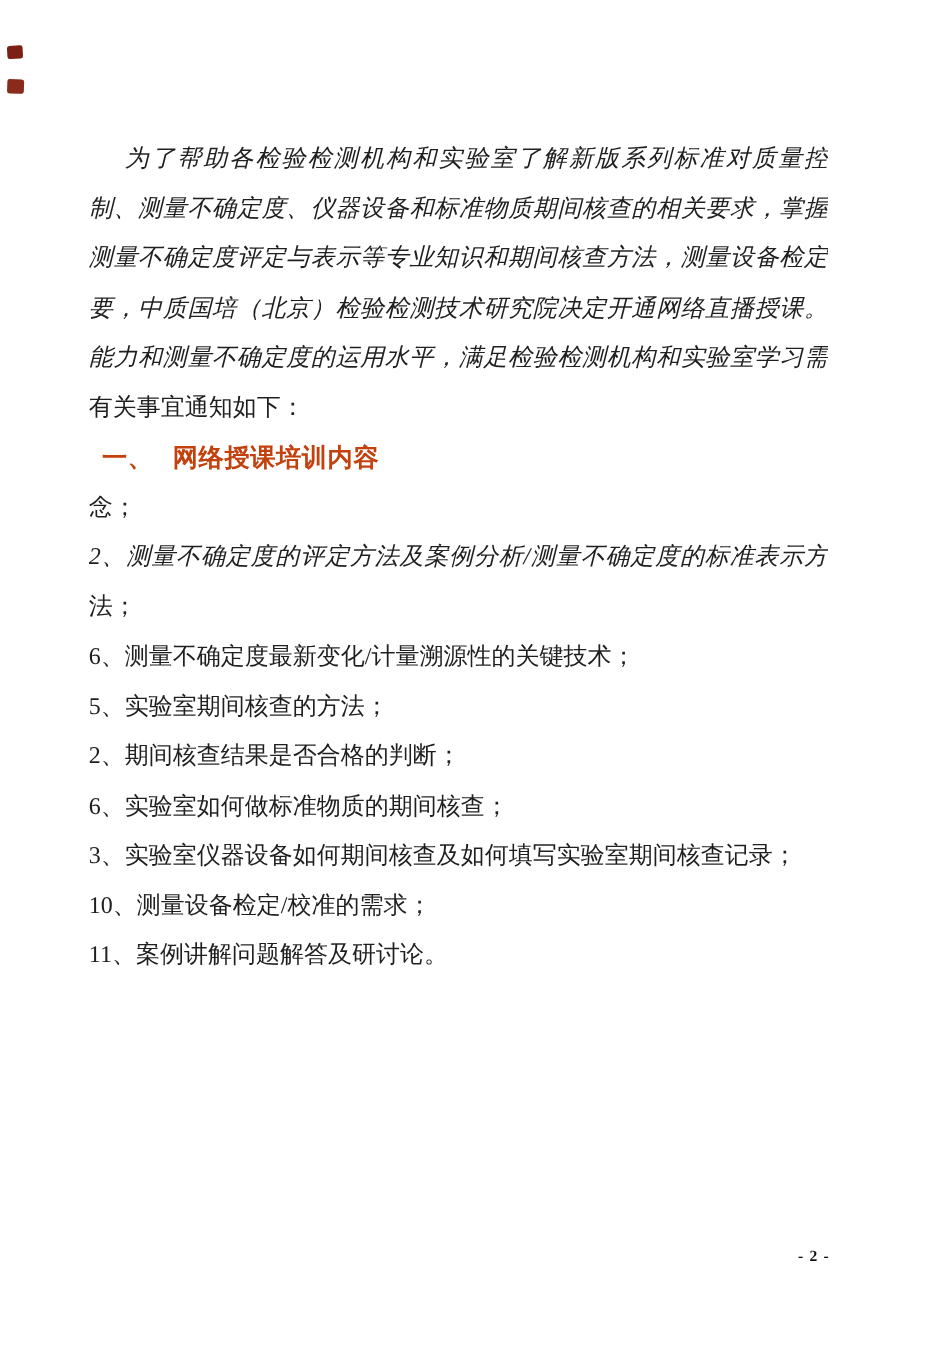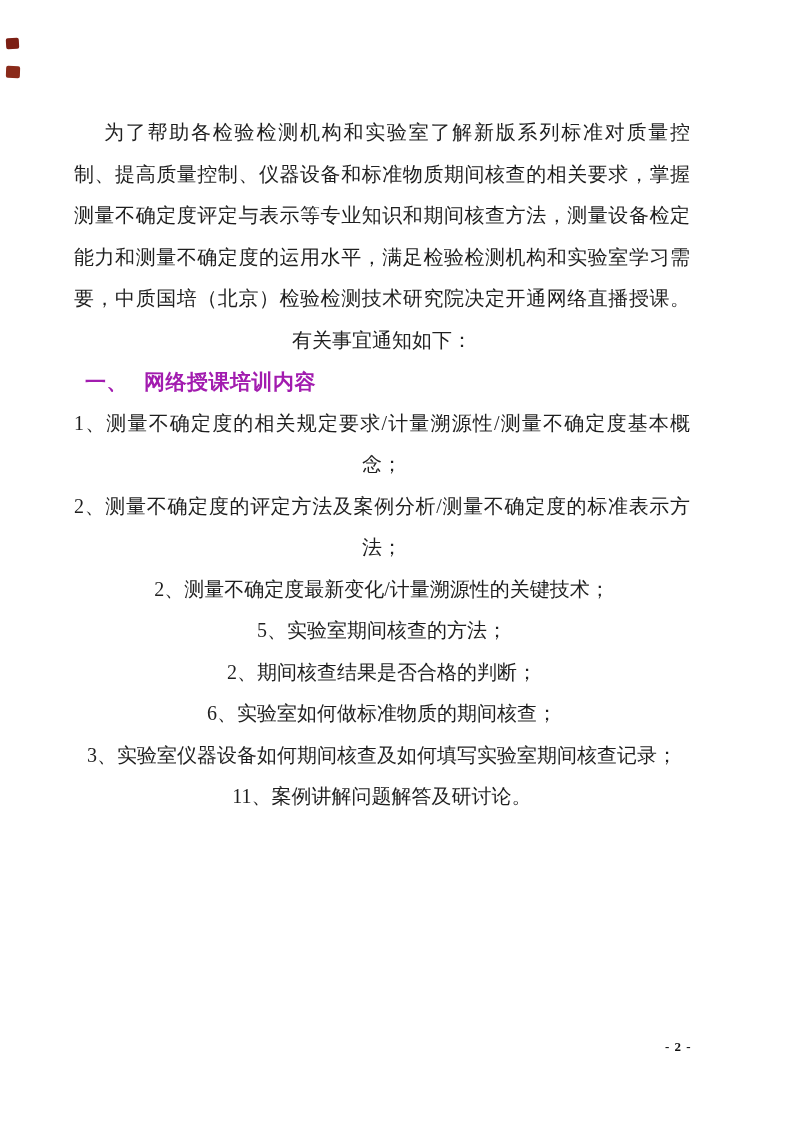--- a/index.html
+++ b/index.html
@@ -14,30 +14,30 @@
   .edge-mark{position:absolute;border-radius:2px;}
   .edge-mark.m1{left:6px;top:38px;width:13px;height:11px;transform:rotate(-3deg);}
   .edge-mark.m2{left:6px;top:66px;width:14px;height:12px;transform:rotate(2deg);}
 
   .content{
     position:absolute;left:74px;top:112px;width:616px;
     font-size:20px;
   }
   .ln{
     height:41.5px;line-height:41.5px;
-    text-align:center;
+    text-align:left;
     overflow:hidden;
   }
-  .ln.just{text-align:justify;text-align-last:justify;}
+  .ln.just{text-align:justify;text-align-last:justify;font-style:italic;}
   .ln.indent{text-indent:30px;}
 
   .heading{
     height:41.5px;line-height:41.5px;
     font-family:"Liberation Sans","DejaVu Sans",sans-serif;
-    font-weight:bold;font-size:21px;color:#a21caf;
+    font-weight:bold;font-size:21px;color:#c2410c;
     padding-left:11px;letter-spacing:0.5px;
   }
   .heading .num{margin-right:16px;}
 
   .pagenum{
     position:absolute;top:1039px;left:665px;
     font-size:13px;font-weight:bold;color:#111;letter-spacing:1px;
     font-family:"Liberation Serif","DejaVu Serif",serif;
   }
 </style>
@@ -45,40 +45,40 @@
 <body>
 
 <div class="page">
 
   <div class="edge-mark m1" style="background: rgb(124, 31, 20);"></div>
   <div class="edge-mark m2" style="background: rgb(138, 42, 26);"></div>
 
   <div class="content">
     <div id="intro-lines">
         <div class="ln just indent">为了帮助各检验检测机构和实验室了解新版系列标准对质量控</div>
-        <div class="ln just">制、提高质量控制、仪器设备和标准物质期间核查的相关要求，掌握</div>
+        <div class="ln just">制、测量不确定度、仪器设备和标准物质期间核查的相关要求，掌握</div>
         <div class="ln just">测量不确定度评定与表示等专业知识和期间核查方法，测量设备检定</div>
+        <div class="ln just">要，中质国培（北京）检验检测技术研究院决定开通网络直播授课。</div>
         <div class="ln just">能力和测量不确定度的运用水平，满足检验检测机构和实验室学习需</div>
-        <div class="ln just">要，中质国培（北京）检验检测技术研究院决定开通网络直播授课。</div>
         <div class="ln">有关事宜通知如下：</div>
       </div>
 
     <div class="heading">
       <span class="num">一、</span><span>网络授课培训内容</span>
     </div>
 
     <div id="item-lines">
-        <div class="ln just">1、测量不确定度的相关规定要求/计量溯源性/测量不确定度基本概</div>
         <div class="ln">念；</div>
         <div class="ln just">2、测量不确定度的评定方法及案例分析/测量不确定度的标准表示方</div>
         <div class="ln">法；</div>
-        <div class="ln">2、测量不确定度最新变化/计量溯源性的关键技术；</div>
+        <div class="ln">6、测量不确定度最新变化/计量溯源性的关键技术；</div>
         <div class="ln">5、实验室期间核查的方法；</div>
         <div class="ln">2、期间核查结果是否合格的判断；</div>
         <div class="ln">6、实验室如何做标准物质的期间核查；</div>
         <div class="ln">3、实验室仪器设备如何期间核查及如何填写实验室期间核查记录；</div>
+        <div class="ln">10、测量设备检定/校准的需求；</div>
         <div class="ln">11、案例讲解问题解答及研讨论。</div>
       </div>
   </div>
 
   <div class="pagenum">- 2 -</div>
 
 </div>
 
 </body></html>

